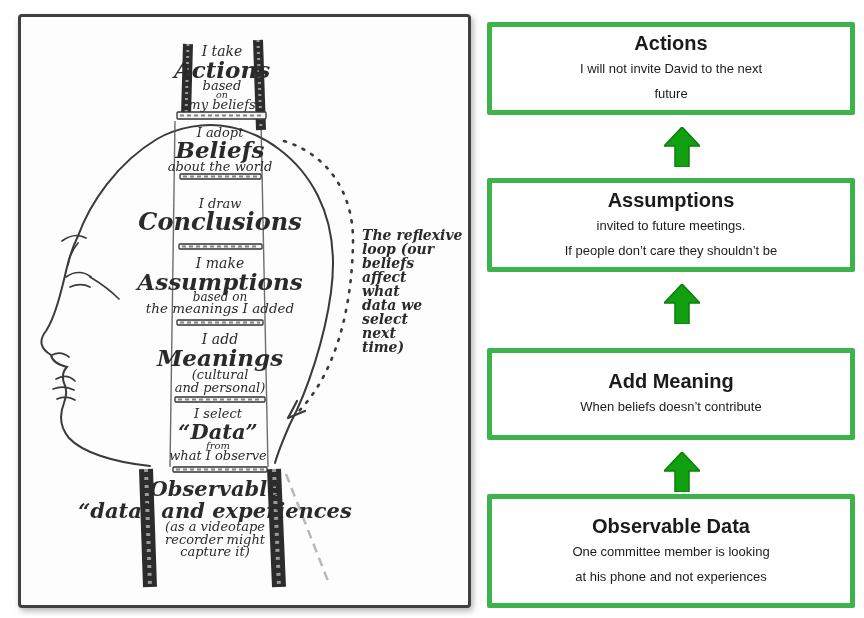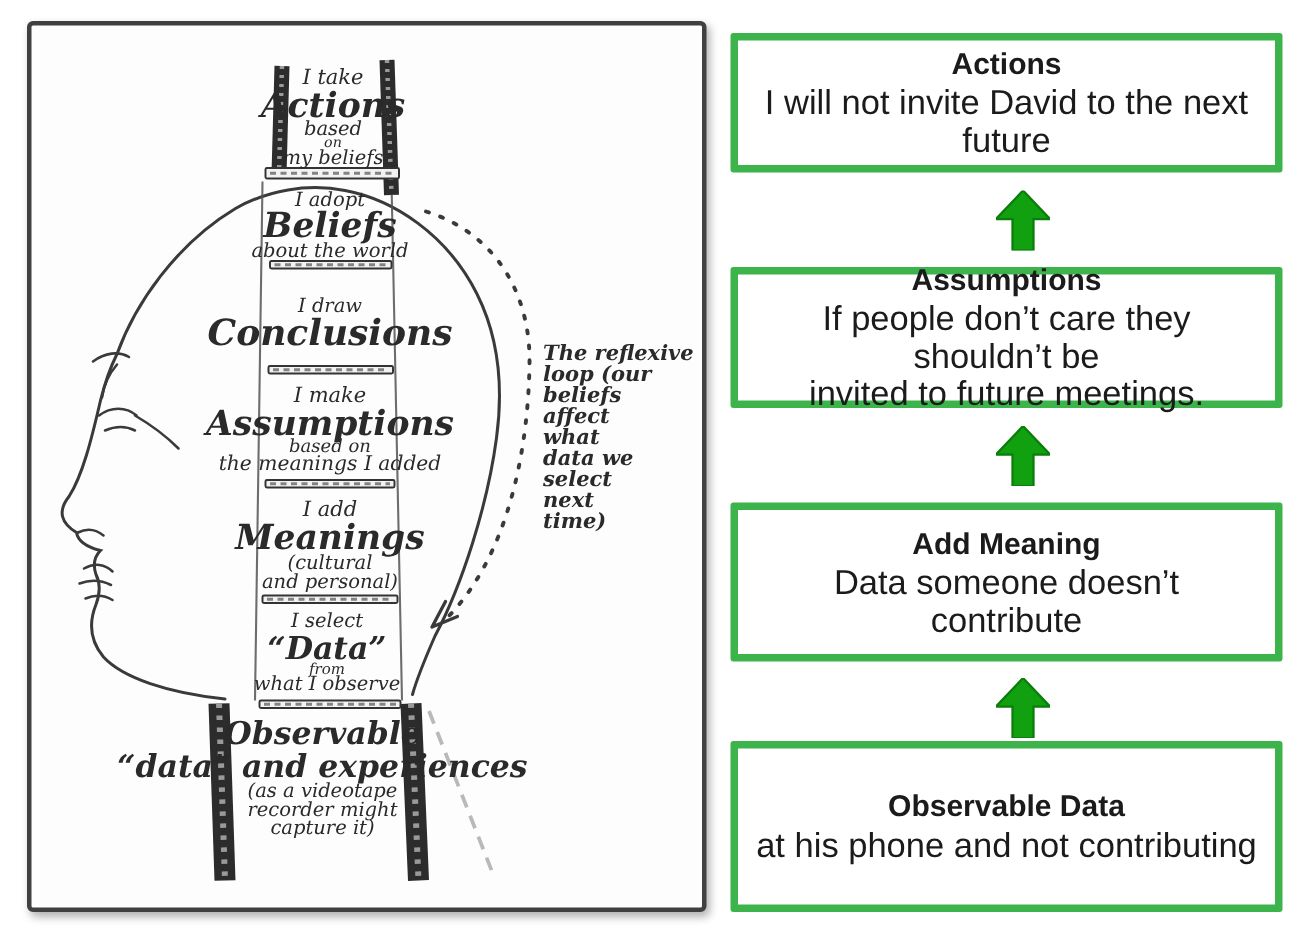--- a/index.html
+++ b/index.html
@@ -31,21 +31,21 @@
   .big{font-weight:bold;}
   .note{font-size:14px;font-weight:bold;}
   
   .flow-box{
     position:absolute;left:487px;width:368px;box-sizing:border-box;
     border:5px solid #3cb44b;border-radius:2px;background:#fff;
     display:flex;flex-direction:column;justify-content:center;align-items:center;
     text-align:center;color:#1b1b1b;padding:2px 12px;
   }
   .flow-box .title{font-weight:bold;font-size:20px;line-height:25px;}
-  .flow-box .line{font-size:23px;line-height:25px;}
+  .flow-box .line{font-size:13px;line-height:25px;}
   .up-arrow{position:absolute;left:664px;width:36px;height:40px;}
   .up-arrow polygon{stroke:#0b7d0b;stroke-width:1.5;}
 </style>
 </head>
 <body>
 
 <div>
 
   <div class="sketch-panel">
     <svg viewBox="21 17 447 588">
@@ -153,36 +153,37 @@
       <div class="line">I will not invite David to the next</div>
       <div class="line">future</div>
     </div>
 
     <svg class="up-arrow" style="top:127px;" viewBox="0 0 36 40">
       <polygon points="18,0 36,19 25,19 25,40 11,40 11,19 0,19" fill="#10a010"></polygon>
     </svg>
 
     <div class="flow-box" style="top: 178px; height: 94px; border-color: rgb(60, 180, 75);">
       <div class="title">Assumptions</div>
+      <div class="line">invited to future meetings.</div>
       <div class="line">If people don’t care they shouldn’t be</div>
-      <div class="line">invited to future meetings.</div>
     </div>
 
     <svg class="up-arrow" style="top:284px;" viewBox="0 0 36 40">
       <polygon points="18,0 36,19 25,19 25,40 11,40 11,19 0,19" fill="#10a010"></polygon>
     </svg>
 
-    <div class="flow-box" style="top: 335px; height: 106px; border-color: rgb(60, 180, 75); justify-content: center;">
+    <div class="flow-box" style="top: 348px; height: 92px; border-color: rgb(60, 180, 75); justify-content: center;">
       <div class="title">Add Meaning</div>
-      <div class="line">Data someone doesn’t contribute</div>
+      <div class="line">When beliefs doesn’t contribute</div>
     </div>
 
     <svg class="up-arrow" style="top:452px;" viewBox="0 0 36 40">
       <polygon points="18,0 36,19 25,19 25,40 11,40 11,19 0,19" fill="#10a010"></polygon>
     </svg>
 
     <div class="flow-box" style="top: 494px; height: 114px; border-color: rgb(60, 180, 75);">
       <div class="title">Observable Data</div>
-      <div class="line">at his phone and not contributing</div>
+      <div class="line">One committee member is looking</div>
+      <div class="line">at his phone and not experiences</div>
     </div>
 
   </div>
 </div>
 
 </body></html>

